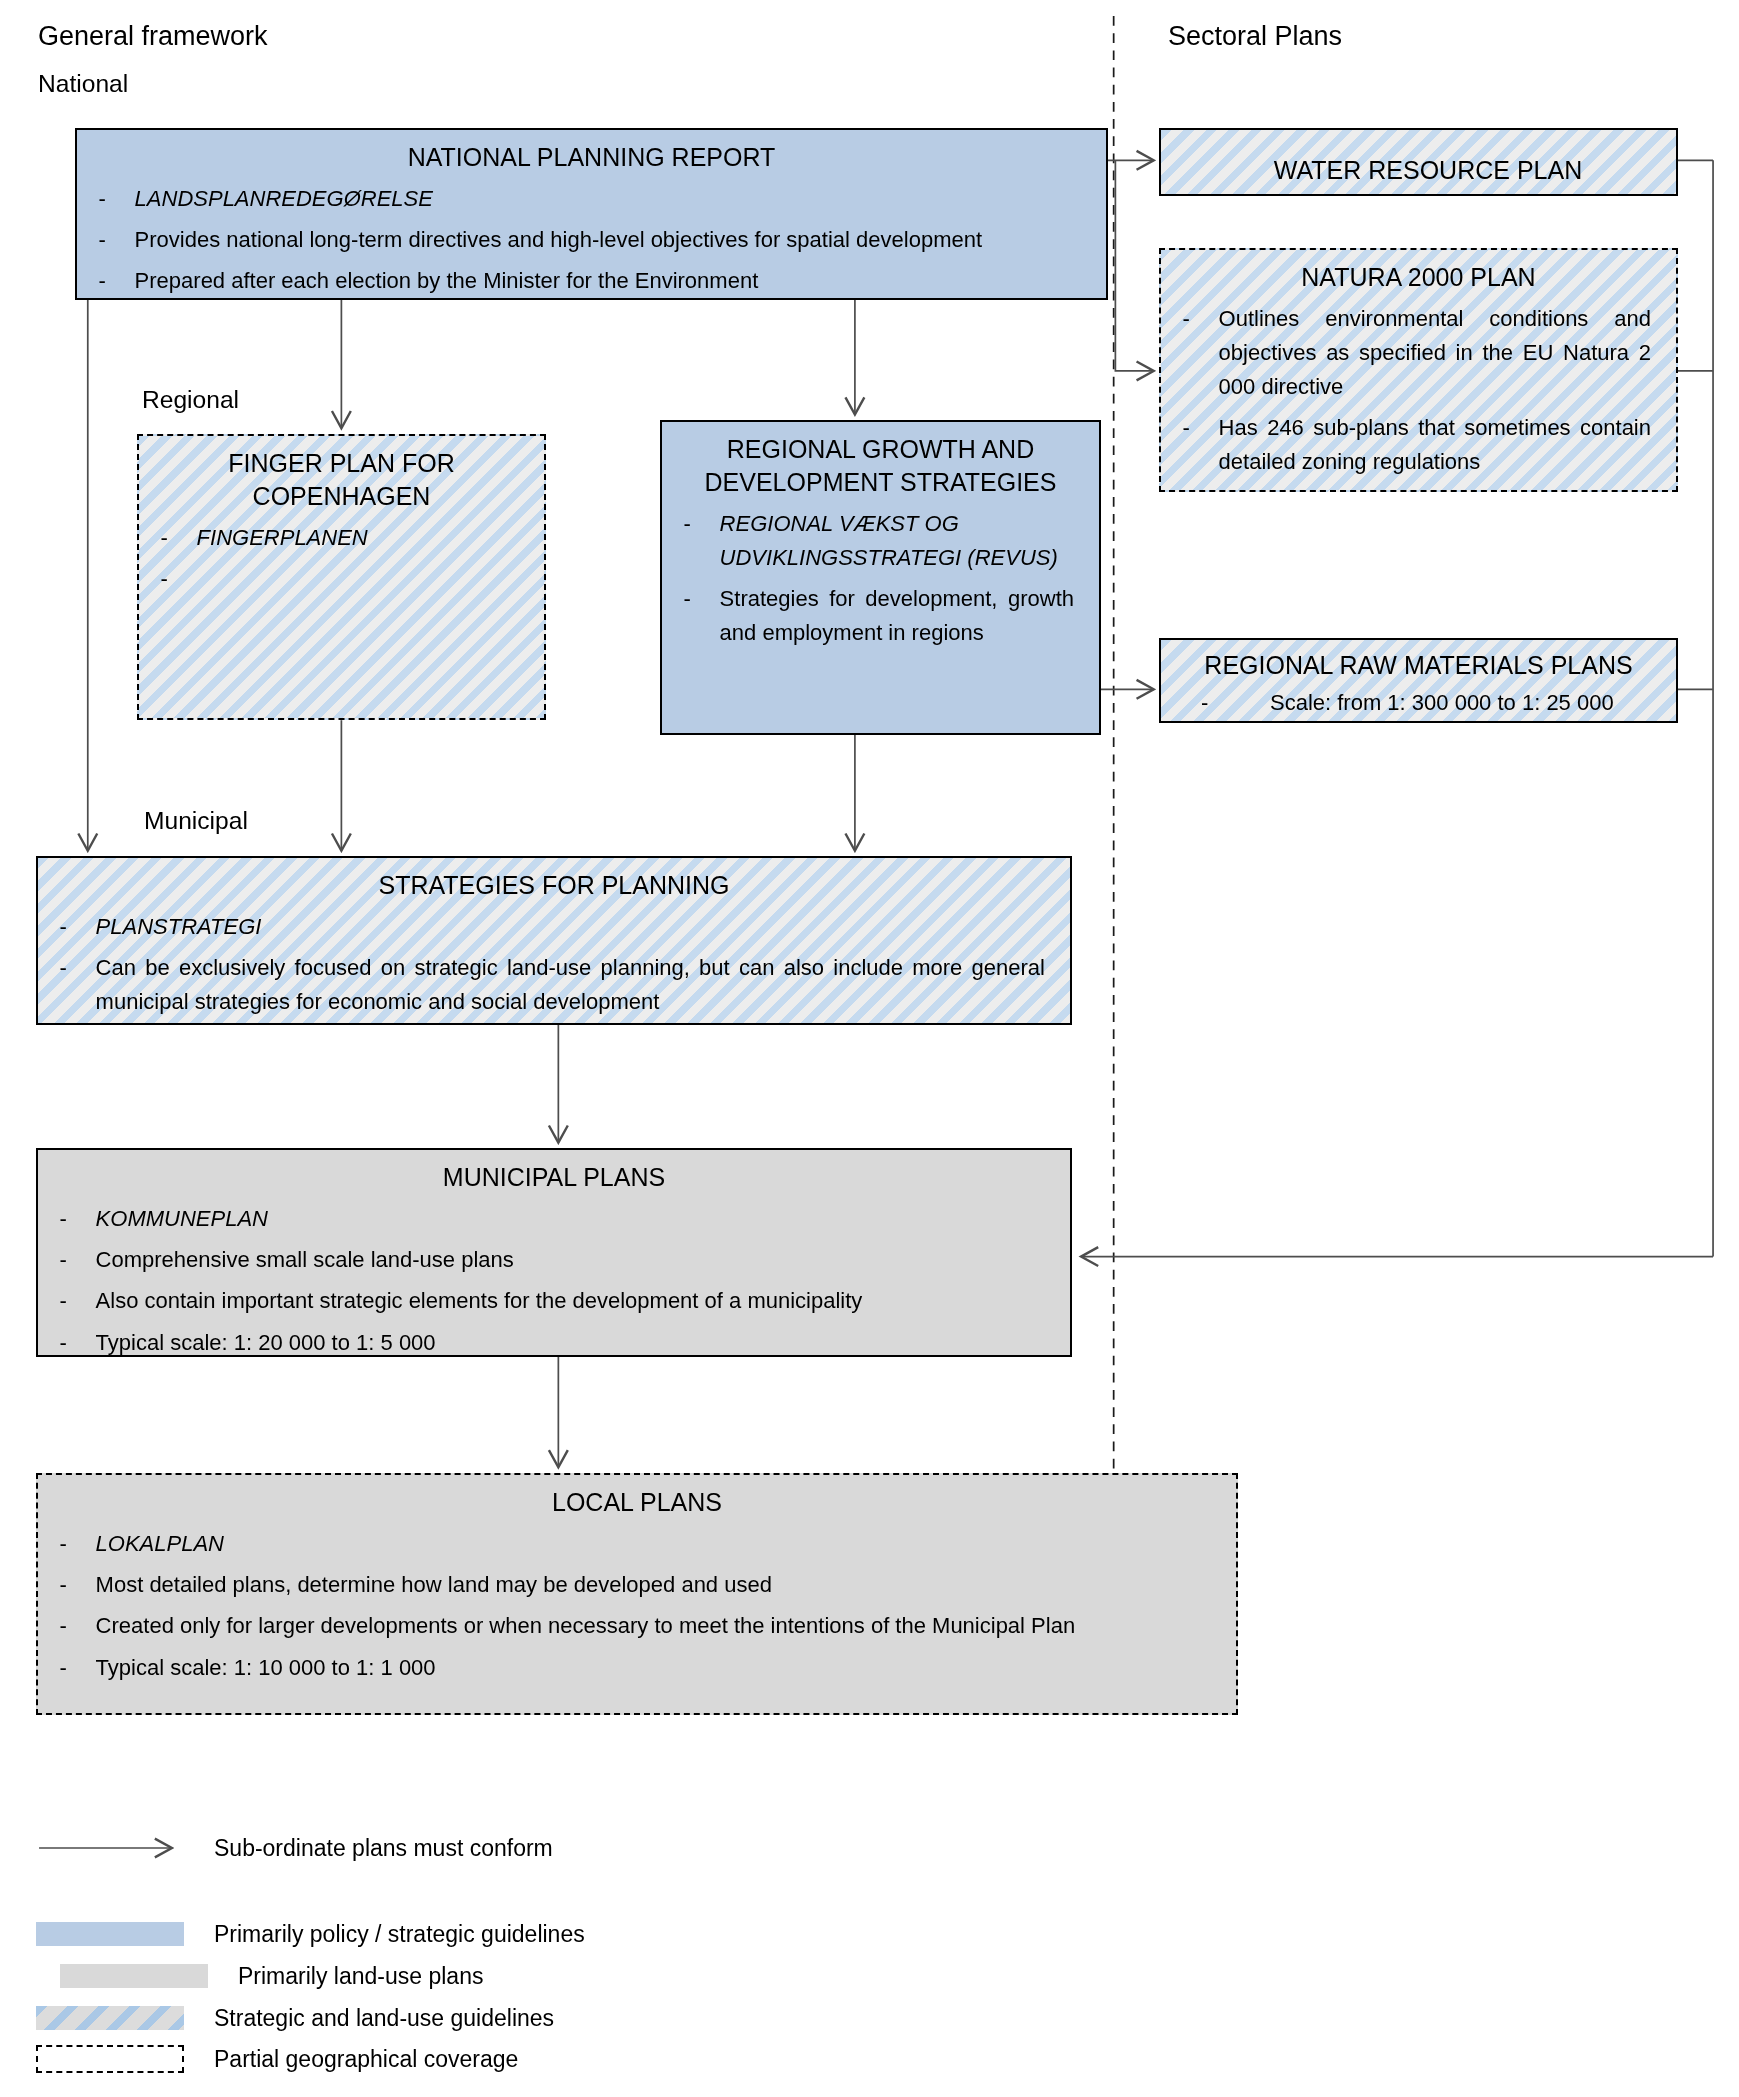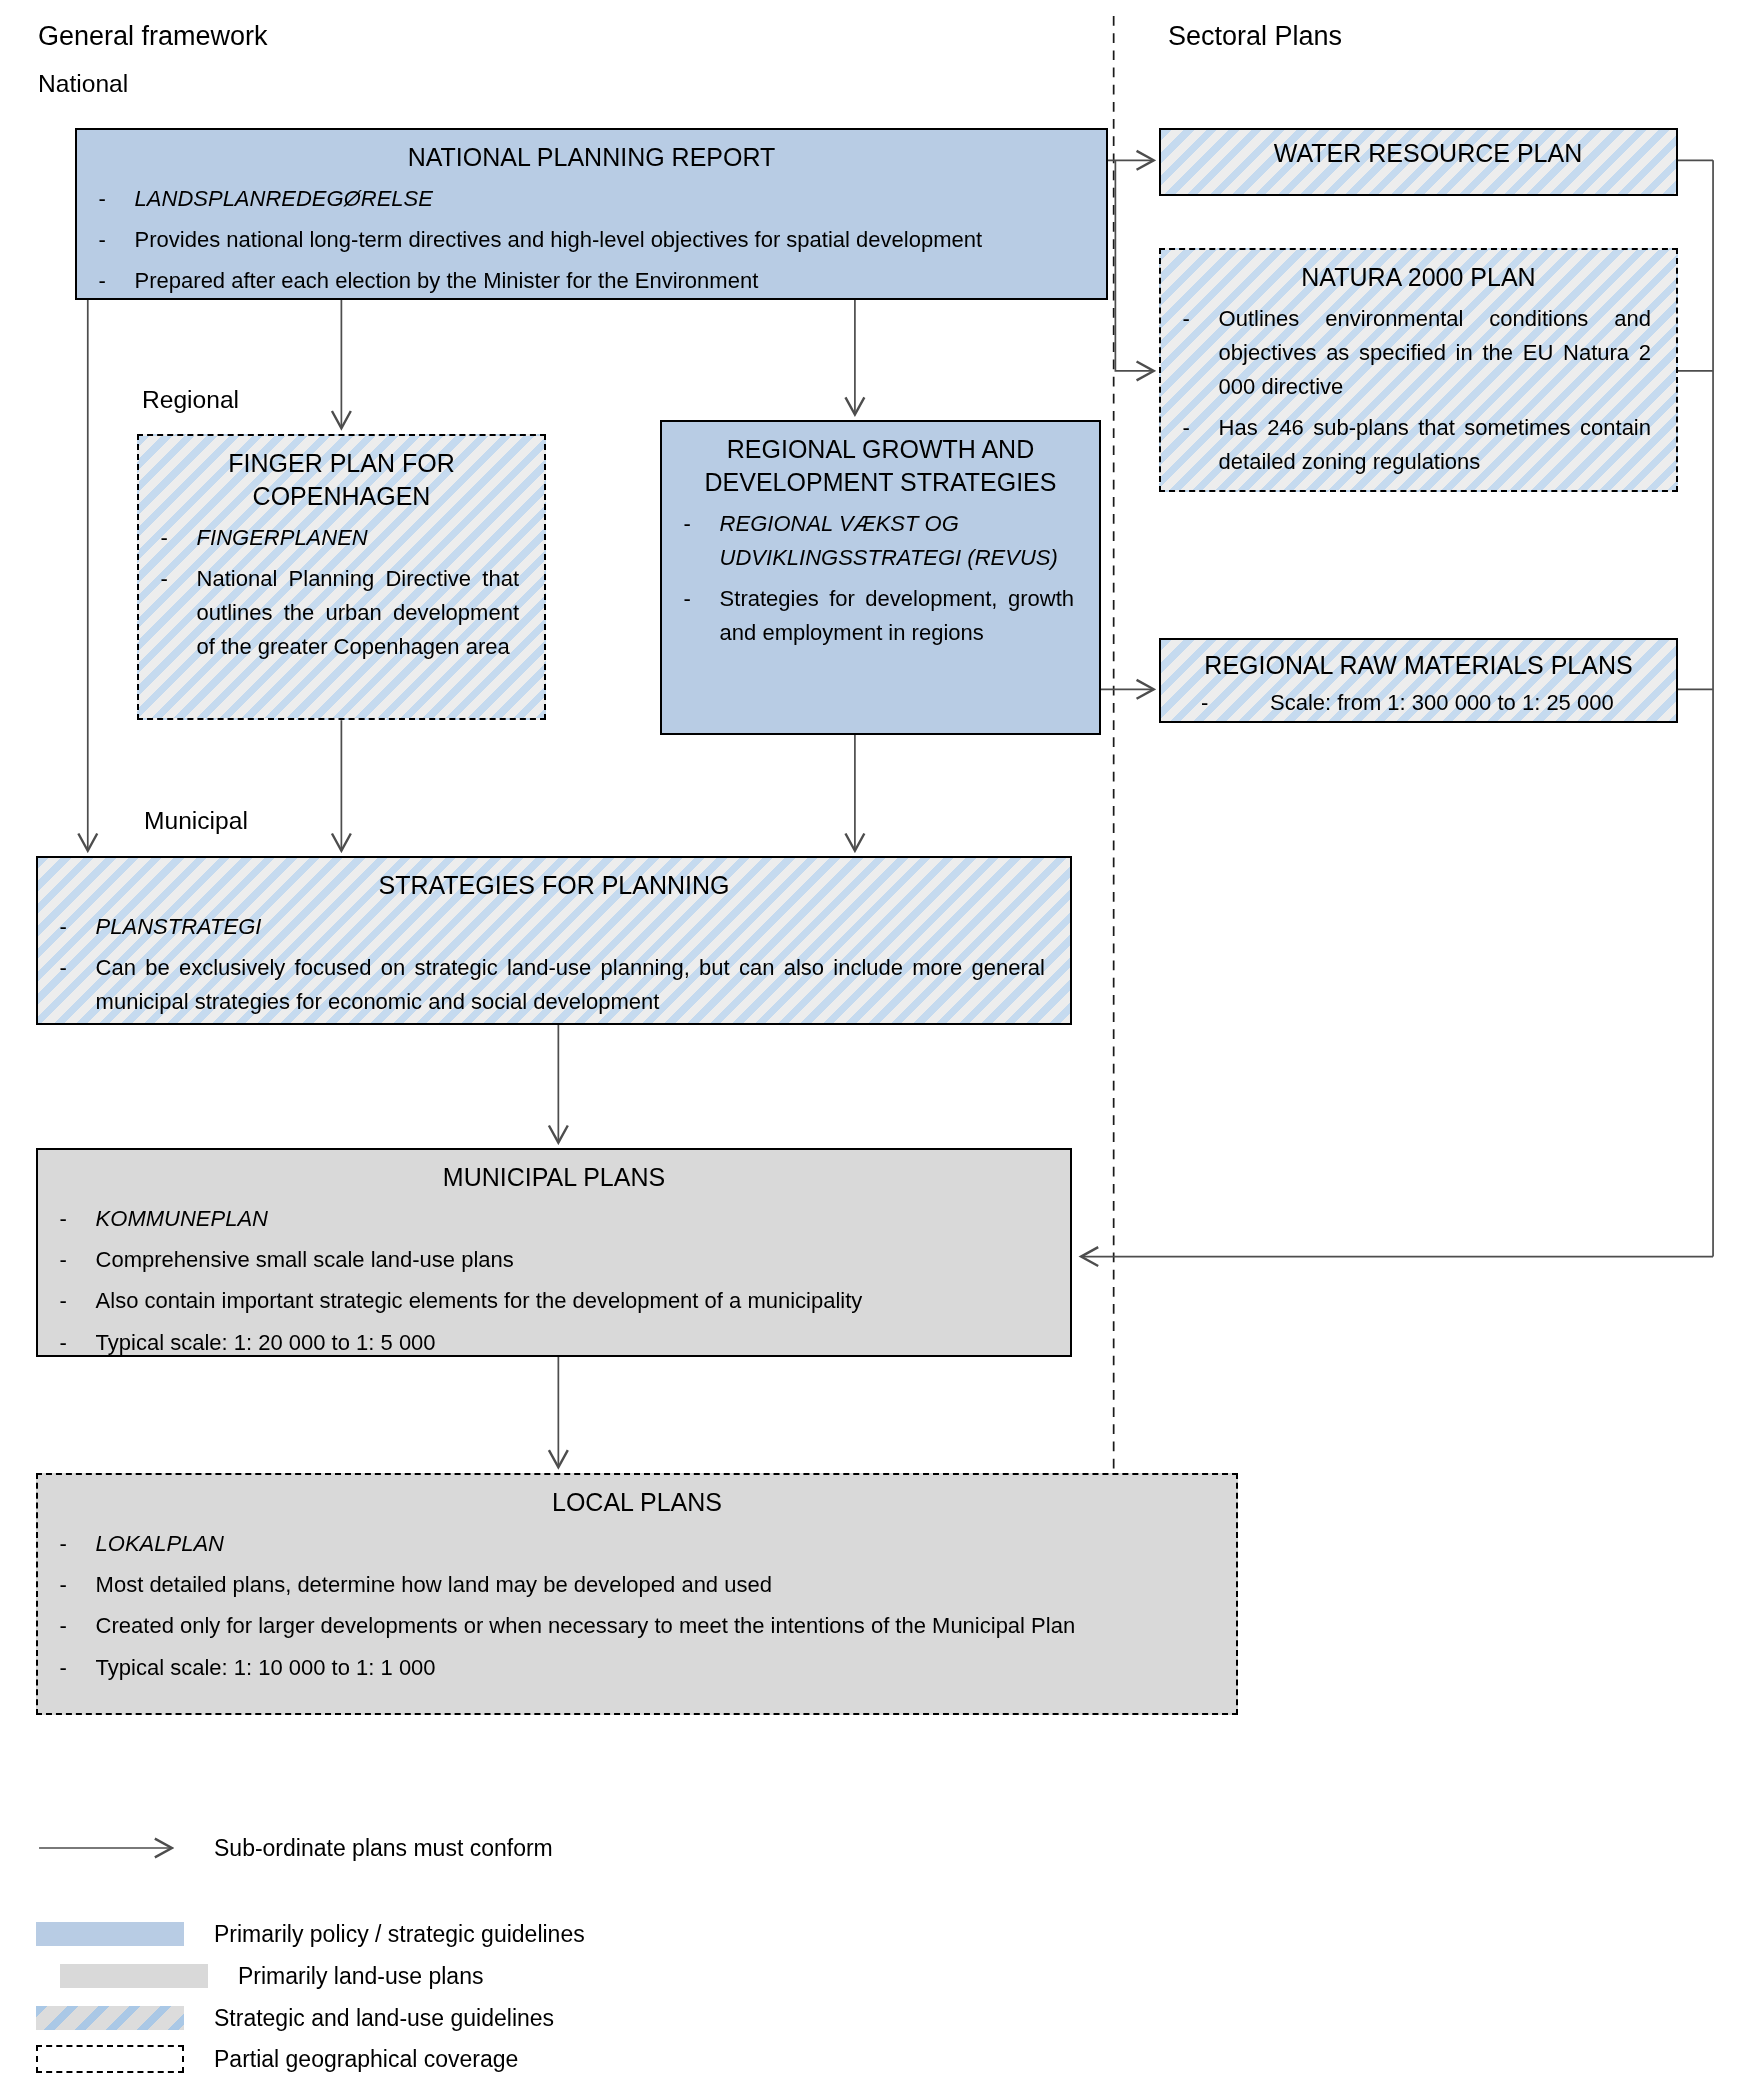--- a/index.html
+++ b/index.html
@@ -13,21 +13,21 @@
   .b-dashed{border-style:dashed;}
   .fill-blue{background:#b8cce4;margin-left:36px;}
   .fill-grey{background:#d9d9d9;}
   .fill-hatch{background:repeating-linear-gradient(135deg,#c5daef 0 7.4px,#ededed 7.4px 16px);}
   .title{font-size:25px;line-height:1.32;text-align:center;margin:4.6px 0 5.7px;}
   .bullet{display:flex;font-size:22px;line-height:1.54;margin-top:7.4px;}
   .dash{flex:0 0 36px;padding-left:4.6px;}
   .btext{flex:1;padding-right:8px;}
   .italic{font-style:italic;}
   .just{text-align:justify;}
-  .vcenter{display:flex;align-items:flex-start;justify-content:center;padding-left:36px;}
+  .vcenter{display:flex;align-items:flex-end;justify-content:center;padding-left:36px;}
   .vcenter .title{margin:0;}
   .box-finger .title{padding:0 54px;}
   .box-rg .title{padding:0 5.7px;}
   
   .lrow{position:absolute;left:36px;width:973px;height:42px;display:flex;align-items:center;}
   .lswatch{flex:0 0 148px;height:24px;margin-right:30px;box-sizing:border-box;}
   .sw-blue{background:#b8cce4;}
   .sw-grey{background:#d9d9d9;}
   .sw-hatch{background:repeating-linear-gradient(135deg,#aac8e6 0 8px,#dcdcdc 8px 22px);}
   .sw-dash{border:2.9px dashed #000;background:#fff;height:27.5px;}
@@ -105,21 +105,20 @@
   </div>
 
   <div class="box fill-hatch b-dashed box-finger" style="left:137px;top:434px;width:409px;height:286px;">
     <div class="title">FINGER PLAN FOR COPENHAGEN</div>
     <div class="bullet">
       <span class="dash">-</span>
       <span class="btext italic">FINGERPLANEN</span>
     </div>
     <div class="bullet">
       <span class="dash">-</span>
-      <span class="btext just">National Planning Directive that outlines the urban development of the greater Copenhagen area</span>
     </div>
   </div>
 
   <div class="box fill-blue box-rg" style="left:624px;top:420px;width:441px;height:315px;">
     <div class="title">REGIONAL GROWTH AND DEVELOPMENT STRATEGIES</div>
     <div class="bullet">
       <span class="dash">-</span>
       <span class="btext italic">REGIONAL VÆKST OG UDVIKLINGSSTRATEGI (REVUS)</span>
     </div>
     <div class="bullet">

